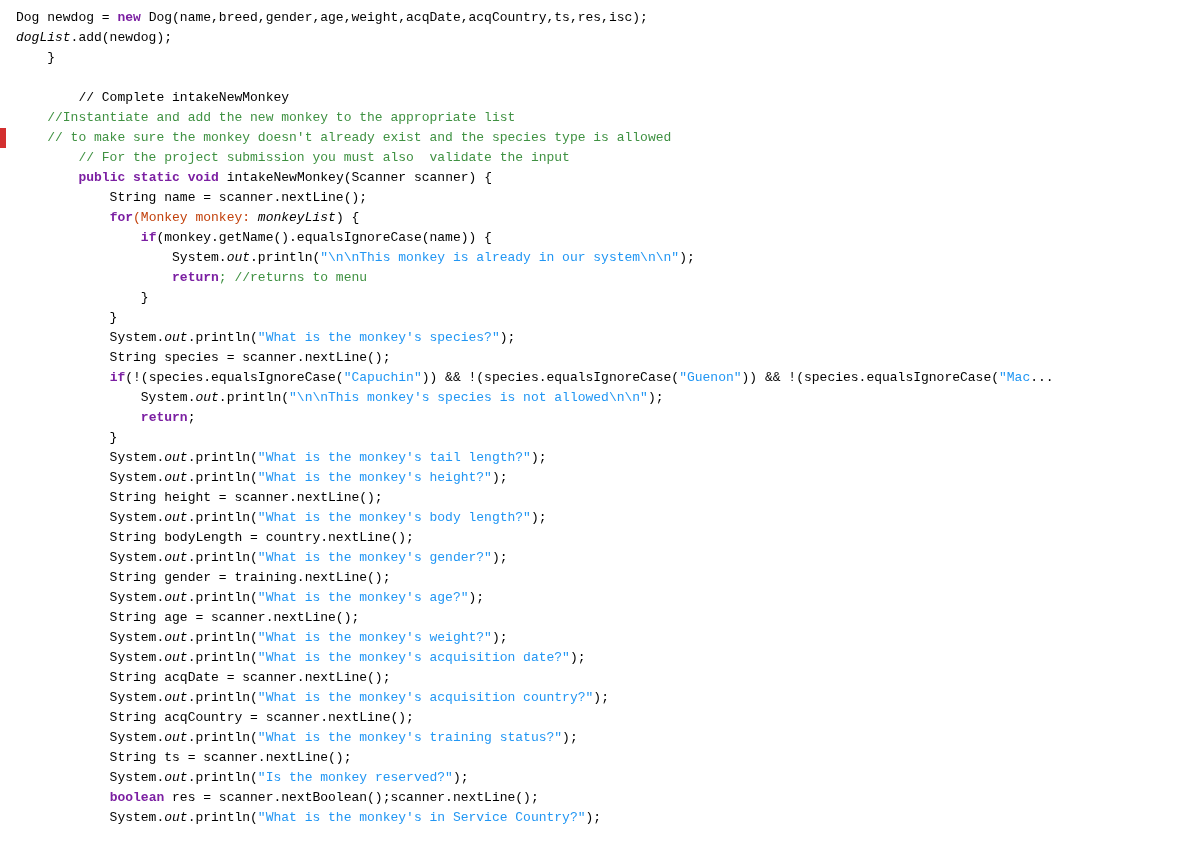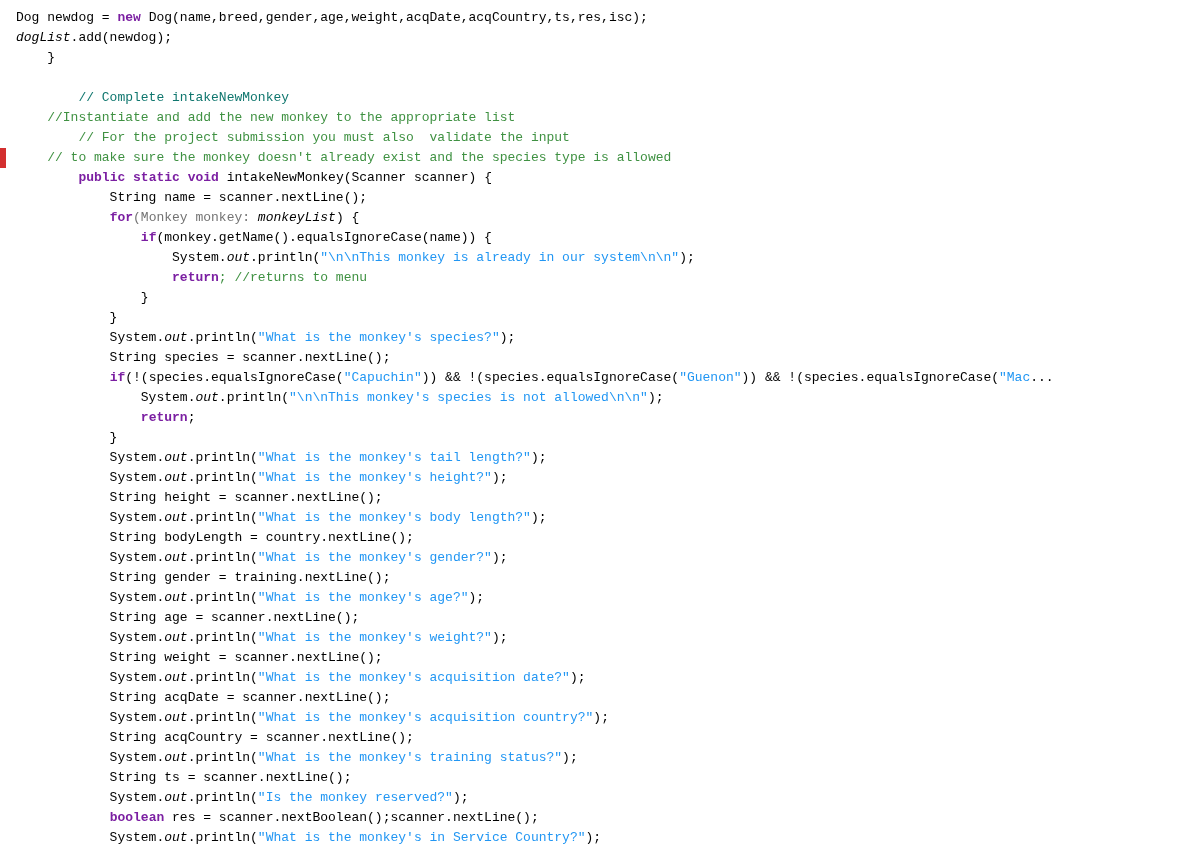--- a/index.html
+++ b/index.html
@@ -52,27 +52,27 @@
   </style>
 </head>
 <body>
 
 <div class="code-container">
   <div id="code-lines">
       <div class="line"><div class="line-marker"></div><span class="line-content"><span style="color: rgb(0, 0, 0);">Dog newdog = </span><span style="color: rgb(123, 31, 162); font-weight: bold;">new</span><span style="color: rgb(0, 0, 0);"> Dog(name,breed,gender,age,weight,acqDate,acqCountry,ts,res,isc);</span></span></div>
       <div class="line"><div class="line-marker"></div><span class="line-content"><span style="color: rgb(0, 0, 0); font-style: italic;">dogList</span><span style="color: rgb(0, 0, 0);">.add(newdog);</span></span></div>
       <div class="line"><div class="line-marker"></div><span class="line-content"><span style="color: rgb(0, 0, 0);">    }</span></span></div>
       <div class="line"><div class="line-marker"></div><span class="line-content"> </span></div>
-      <div class="line"><div class="line-marker"></div><span class="line-content"><span style="color: #0f766e;">        // Complete intakeNewMonkey</span></span></div>
+      <div class="line"><div class="line-marker"></div><span class="line-content"><span style="color: #000000;">        // Complete intakeNewMonkey</span></span></div>
       <div class="line"><div class="line-marker"></div><span class="line-content"><span style="color: rgb(63, 145, 66);">    //Instantiate and add the new monkey to the appropriate list</span></span></div>
+      <div class="line"><div class="line-marker active"></div><span class="line-content"><span style="color: rgb(63, 145, 66);">    // to make sure the monkey doesn't already exist and the species type is allowed</span></span></div>
       <div class="line"><div class="line-marker"></div><span class="line-content"><span style="color: rgb(63, 145, 66);">        // For the project submission you must also  validate the input</span></span></div>
-      <div class="line"><div class="line-marker active"></div><span class="line-content"><span style="color: rgb(63, 145, 66);">    // to make sure the monkey doesn't already exist and the species type is allowed</span></span></div>
       <div class="line"><div class="line-marker"></div><span class="line-content"><span style="color: rgb(0, 0, 0);">        </span><span style="color: rgb(123, 31, 162); font-weight: bold;">public</span><span style="color: rgb(0, 0, 0);"> </span><span style="color: rgb(123, 31, 162); font-weight: bold;">static</span><span style="color: rgb(0, 0, 0);"> </span><span style="color: rgb(123, 31, 162); font-weight: bold;">void</span><span style="color: rgb(0, 0, 0);"> intakeNewMonkey(Scanner scanner) {</span></span></div>
       <div class="line"><div class="line-marker"></div><span class="line-content"><span style="color: rgb(0, 0, 0); text-align: right;">            String name = scanner.nextLine();</span></span></div>
-      <div class="line"><div class="line-marker"></div><span class="line-content"><span style="color: rgb(0, 0, 0);">            </span><span style="color: rgb(123, 31, 162); font-weight: bold;">for</span><span style="color: #737373;">(Monkey monkey: </span><span style="color: rgb(0, 0, 0); font-style: italic;">monkeyList</span><span style="color: rgb(0, 0, 0);">) {</span></span></div>
+      <div class="line"><div class="line-marker"></div><span class="line-content"><span style="color: rgb(0, 0, 0);">            </span><span style="color: rgb(123, 31, 162); font-weight: bold;">for</span><span style="color: #c2410c;">(Monkey monkey: </span><span style="color: rgb(0, 0, 0); font-style: italic;">monkeyList</span><span style="color: rgb(0, 0, 0);">) {</span></span></div>
       <div class="line"><div class="line-marker"></div><span class="line-content"><span style="color: rgb(0, 0, 0);">                </span><span style="color: rgb(123, 31, 162); font-weight: bold;">if</span><span style="color: rgb(0, 0, 0);">(monkey.getName().equalsIgnoreCase(name)) {</span></span></div>
       <div class="line"><div class="line-marker"></div><span class="line-content"><span style="color: rgb(0, 0, 0);">                    System.</span><span style="color: rgb(0, 0, 0); font-style: italic;">out</span><span style="color: rgb(0, 0, 0);">.println(</span><span style="color: rgb(33, 150, 243);">"\n\nThis monkey is already in our system\n\n"</span><span style="color: rgb(0, 0, 0);">);</span></span></div>
       <div class="line"><div class="line-marker"></div><span class="line-content"><span style="color: rgb(0, 0, 0);">                    </span><span style="color: rgb(123, 31, 162); font-weight: bold;">return</span><span style="color: rgb(63, 145, 66);">; //returns to menu</span></span></div>
       <div class="line"><div class="line-marker"></div><span class="line-content"><span style="color: rgb(0, 0, 0);">                }</span></span></div>
       <div class="line"><div class="line-marker"></div><span class="line-content"><span style="color: rgb(0, 0, 0);">            }</span></span></div>
       <div class="line"><div class="line-marker"></div><span class="line-content"><span style="color: rgb(0, 0, 0);">            System.</span><span style="color: rgb(0, 0, 0); font-style: italic;">out</span><span style="color: rgb(0, 0, 0);">.println(</span><span style="color: rgb(33, 150, 243);">"What is the monkey's species?"</span><span style="color: rgb(0, 0, 0);">);</span></span></div>
       <div class="line"><div class="line-marker"></div><span class="line-content"><span style="color: rgb(0, 0, 0);">            String species = scanner.nextLine();</span></span></div>
       <div class="line"><div class="line-marker"></div><span class="line-content"><span style="color: rgb(0, 0, 0);">            </span><span style="color: rgb(123, 31, 162); font-weight: bold;">if</span><span style="color: rgb(0, 0, 0);">(!(species.equalsIgnoreCase(</span><span style="color: rgb(33, 150, 243);">"Capuchin"</span><span style="color: rgb(0, 0, 0);">)) &amp;&amp; !(species.equalsIgnoreCase(</span><span style="color: rgb(33, 150, 243);">"Guenon"</span><span style="color: rgb(0, 0, 0);">)) &amp;&amp; !(species.equalsIgnoreCase(</span><span style="color: rgb(33, 150, 243);">"Mac</span><span style="color: rgb(0, 0, 0);">...</span></span></div>
       <div class="line"><div class="line-marker"></div><span class="line-content"><span style="color: rgb(0, 0, 0);">                System.</span><span style="color: rgb(0, 0, 0); font-style: italic;">out</span><span style="color: rgb(0, 0, 0);">.println(</span><span style="color: rgb(33, 150, 243);">"\n\nThis monkey's species is not allowed\n\n"</span><span style="color: rgb(0, 0, 0);">);</span></span></div>
       <div class="line"><div class="line-marker"></div><span class="line-content"><span style="color: rgb(0, 0, 0);">                </span><span style="color: rgb(123, 31, 162); font-weight: bold;">return</span><span style="color: rgb(0, 0, 0);">;</span></span></div>
@@ -80,21 +80,20 @@
       <div class="line"><div class="line-marker"></div><span class="line-content"><span style="color: rgb(0, 0, 0);">            System.</span><span style="color: rgb(0, 0, 0); font-style: italic;">out</span><span style="color: rgb(0, 0, 0);">.println(</span><span style="color: rgb(33, 150, 243);">"What is the monkey's tail length?"</span><span style="color: rgb(0, 0, 0);">);</span></span></div>
       <div class="line"><div class="line-marker"></div><span class="line-content"><span style="color: rgb(0, 0, 0);">            System.</span><span style="color: rgb(0, 0, 0); font-style: italic;">out</span><span style="color: rgb(0, 0, 0);">.println(</span><span style="color: rgb(33, 150, 243);">"What is the monkey's height?"</span><span style="color: rgb(0, 0, 0);">);</span></span></div>
       <div class="line"><div class="line-marker"></div><span class="line-content"><span style="color: rgb(0, 0, 0);">            String height = scanner.nextLine();</span></span></div>
       <div class="line"><div class="line-marker"></div><span class="line-content"><span style="color: rgb(0, 0, 0);">            System.</span><span style="color: rgb(0, 0, 0); font-style: italic;">out</span><span style="color: rgb(0, 0, 0);">.println(</span><span style="color: rgb(33, 150, 243);">"What is the monkey's body length?"</span><span style="color: rgb(0, 0, 0);">);</span></span></div>
       <div class="line"><div class="line-marker"></div><span class="line-content"><span style="color: rgb(0, 0, 0);">            String bodyLength = country.nextLine();</span></span></div>
       <div class="line"><div class="line-marker"></div><span class="line-content"><span style="color: rgb(0, 0, 0);">            System.</span><span style="color: rgb(0, 0, 0); font-style: italic;">out</span><span style="color: rgb(0, 0, 0);">.println(</span><span style="color: rgb(33, 150, 243);">"What is the monkey's gender?"</span><span style="color: rgb(0, 0, 0);">);</span></span></div>
       <div class="line"><div class="line-marker"></div><span class="line-content"><span style="color: rgb(0, 0, 0);">            String gender = training.nextLine();</span></span></div>
       <div class="line"><div class="line-marker"></div><span class="line-content"><span style="color: rgb(0, 0, 0);">            System.</span><span style="color: rgb(0, 0, 0); font-style: italic;">out</span><span style="color: rgb(0, 0, 0);">.println(</span><span style="color: rgb(33, 150, 243);">"What is the monkey's age?"</span><span style="color: rgb(0, 0, 0);">);</span></span></div>
       <div class="line"><div class="line-marker"></div><span class="line-content"><span style="color: rgb(0, 0, 0);">            String age = scanner.nextLine();</span></span></div>
       <div class="line"><div class="line-marker"></div><span class="line-content"><span style="color: rgb(0, 0, 0);">            System.</span><span style="color: rgb(0, 0, 0); font-style: italic;">out</span><span style="color: rgb(0, 0, 0);">.println(</span><span style="color: rgb(33, 150, 243);">"What is the monkey's weight?"</span><span style="color: rgb(0, 0, 0);">);</span></span></div>
-      <div class="line"><div class="line-marker"></div><span class="line-content"><span style="color: rgb(0, 0, 0);">            String weight = scanner.nextLine();</span></span></div>
       <div class="line"><div class="line-marker"></div><span class="line-content"><span style="color: rgb(0, 0, 0);">            System.</span><span style="color: rgb(0, 0, 0); font-style: italic;">out</span><span style="color: rgb(0, 0, 0);">.println(</span><span style="color: rgb(33, 150, 243);">"What is the monkey's acquisition date?"</span><span style="color: rgb(0, 0, 0);">);</span></span></div>
       <div class="line"><div class="line-marker"></div><span class="line-content"><span style="color: rgb(0, 0, 0);">            String acqDate = scanner.nextLine();</span></span></div>
       <div class="line"><div class="line-marker"></div><span class="line-content"><span style="color: rgb(0, 0, 0);">            System.</span><span style="color: rgb(0, 0, 0); font-style: italic;">out</span><span style="color: rgb(0, 0, 0);">.println(</span><span style="color: rgb(33, 150, 243);">"What is the monkey's acquisition country?"</span><span style="color: rgb(0, 0, 0);">);</span></span></div>
       <div class="line"><div class="line-marker"></div><span class="line-content"><span style="color: rgb(0, 0, 0);">            String acqCountry = scanner.nextLine();</span></span></div>
       <div class="line"><div class="line-marker"></div><span class="line-content"><span style="color: rgb(0, 0, 0);">            System.</span><span style="color: rgb(0, 0, 0); font-style: italic;">out</span><span style="color: rgb(0, 0, 0);">.println(</span><span style="color: rgb(33, 150, 243);">"What is the monkey's training status?"</span><span style="color: rgb(0, 0, 0);">);</span></span></div>
       <div class="line"><div class="line-marker"></div><span class="line-content"><span style="color: rgb(0, 0, 0);">            String ts = scanner.nextLine();</span></span></div>
       <div class="line"><div class="line-marker"></div><span class="line-content"><span style="color: rgb(0, 0, 0);">            System.</span><span style="color: rgb(0, 0, 0); font-style: italic;">out</span><span style="color: rgb(0, 0, 0);">.println(</span><span style="color: rgb(33, 150, 243);">"Is the monkey reserved?"</span><span style="color: rgb(0, 0, 0);">);</span></span></div>
       <div class="line"><div class="line-marker"></div><span class="line-content"><span style="color: rgb(0, 0, 0);">            </span><span style="color: rgb(123, 31, 162); font-weight: bold;">boolean</span><span style="color: rgb(0, 0, 0);"> res = scanner.nextBoolean();scanner.nextLine();</span></span></div>
       <div class="line"><div class="line-marker"></div><span class="line-content"><span style="color: rgb(0, 0, 0);">            System.</span><span style="color: rgb(0, 0, 0); font-style: italic;">out</span><span style="color: rgb(0, 0, 0);">.println(</span><span style="color: rgb(33, 150, 243);">"What is the monkey's in Service Country?"</span><span style="color: rgb(0, 0, 0);">);</span></span></div>
     </div>

